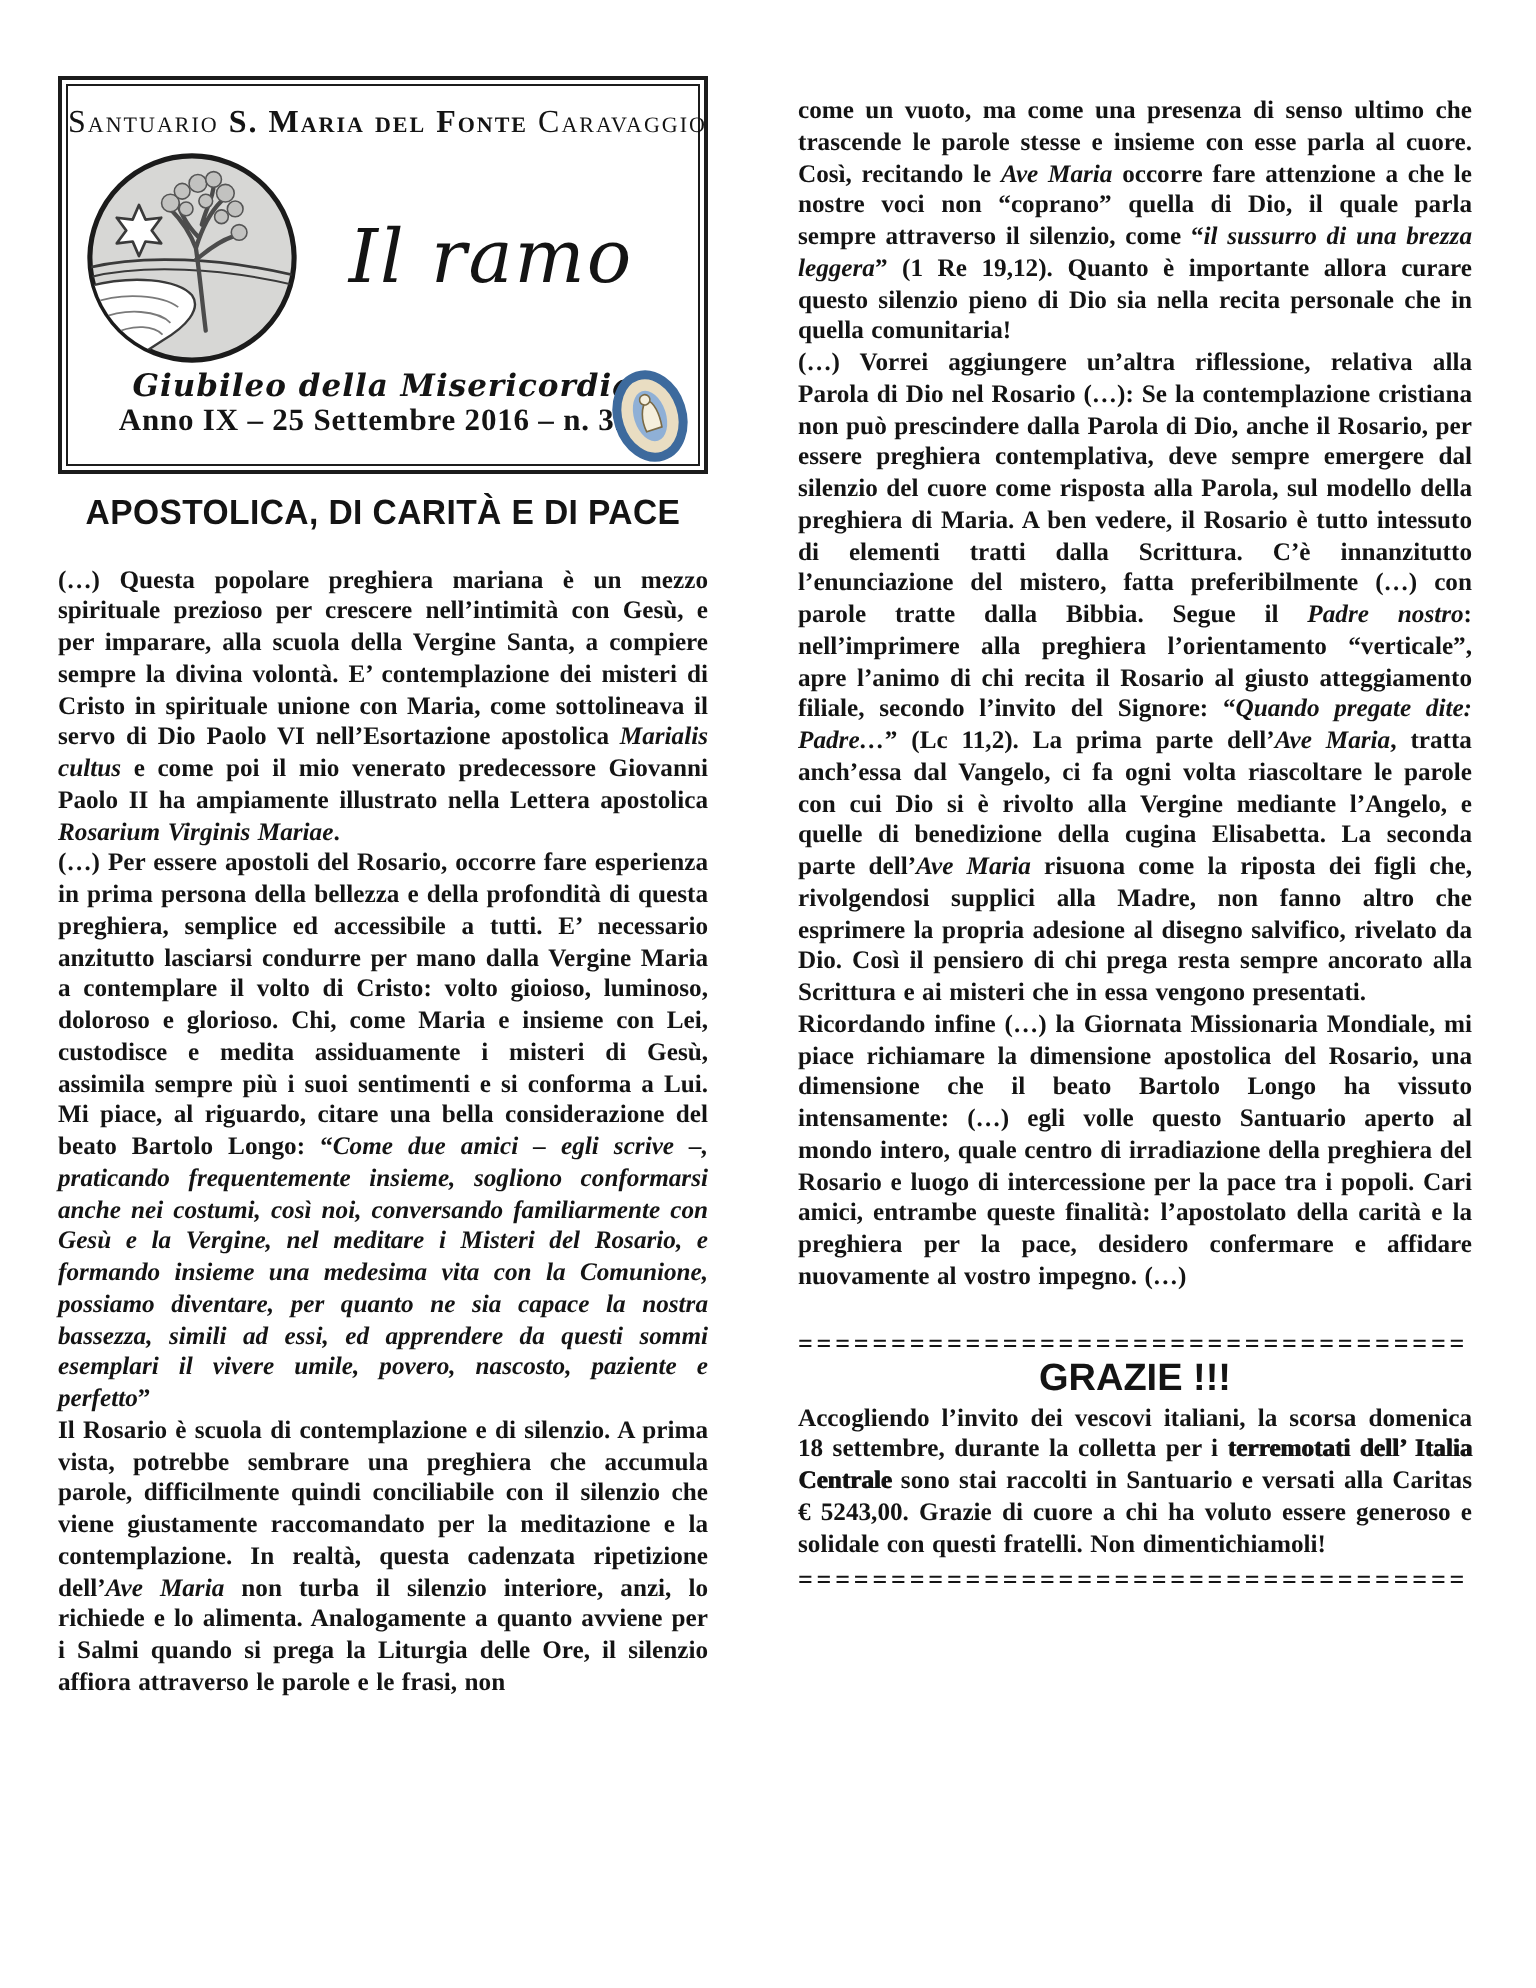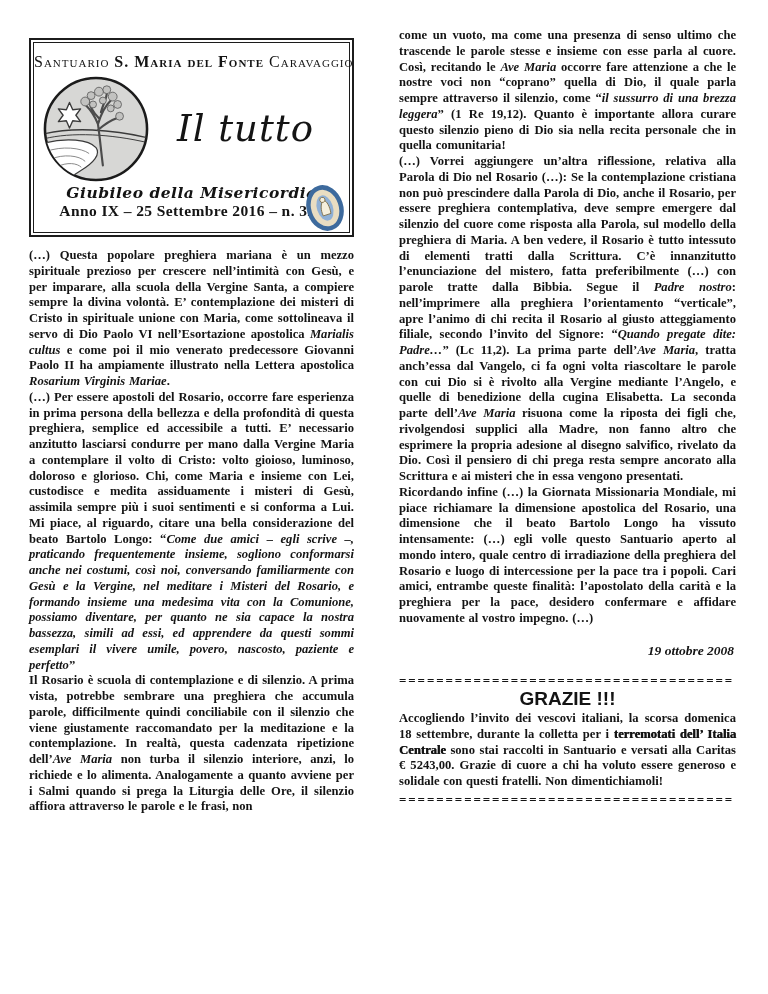--- a/index.html
+++ b/index.html
@@ -1,20 +1,20 @@
 <!DOCTYPE html>
 <html><head>
 <meta charset="utf-8">
 <style>
   html,body{margin:0;padding:0;background:#fff;}
   .page{position:relative;width:768px;height:994px;background:#ffffff;overflow:hidden;
         font-family:"Liberation Serif",serif;color:#141414;}
   .col{position:absolute;}
   .col-left{left:29px;top:38px;width:325px;}
-  .col-right{left:399px;top:28px;width:337px;}
+  .col-right{left:399px;top:48px;width:337px;}
 
   
   .masthead{border:2.5px solid #1c1c1c;padding:2px;background:#fff;}
   .masthead-inner{border:1px solid #1c1c1c;position:relative;height:189px;text-align:center;}
   .sanctuary-line{margin-top:10px;font-size:16px;letter-spacing:1px;font-variant:small-caps;
                   font-weight:400;white-space:nowrap;}
   .sanctuary-line .s-b{font-weight:700;}
   .mast-row{display:flex;align-items:center;margin-top:4px;padding:0 8px;}
   .logo-wrap{flex:0 0 108px;height:108px;}
   .script-title{flex:1;font-family:"DejaVu Serif",serif;font-style:italic;font-weight:500;
@@ -25,21 +25,21 @@
   .issue{font-weight:700;font-size:15.5px;line-height:19px;letter-spacing:0.4px;}
   .stamp{position:absolute;right:3px;bottom:-2px;width:42px;height:52px;}
 
   
   .kicker{margin-top:23px;text-align:center;font-weight:700;font-size:14.5px;letter-spacing:0.4px;}
   .headline{margin-top:11px;text-align:center;font-family:"Liberation Sans",sans-serif;
             font-weight:700;font-size:16.8px;line-height:18.5px;letter-spacing:0.2px;
             transform:scaleY(1.04);}
 
   
-  .body-text{margin-top:3px;}
+  .body-text{margin-top:16px;}
   .body-text p,p.body-par{margin:0;text-align:justify;font-size:12.6px;line-height:15.75px;
             font-weight:700;word-spacing:0.6px;}
   .s-i{font-style:italic;}
   .s-n{font-style:normal;}
   .s-xb{text-shadow:0.5px 0 currentColor;}
 
   .col-right .body-text{margin-top:0;}
 
   .signature{margin:15px 2px 12px 0;text-align:right;font-weight:700;font-style:italic;
              font-size:13.5px;line-height:17.5px;}
@@ -93,21 +93,21 @@
                     <circle cx="70" cy="34" r="3.5"></circle>
                   <circle cx="62" cy="26" r="3.5"></circle>
                     <circle cx="52" cy="30" r="3.5"></circle>
                 </g>
 
                 <path d="M28,28 L31.3,35.4 L39.3,34.5 L34.5,41 L39.3,47.5 L31.3,46.6 L28,54 L24.8,46.6 L16.7,47.5 L21.5,41 L16.7,34.5 L24.8,35.4 Z" fill="#ffffff" stroke="#3a3a3a" stroke-width="1.4" stroke-linejoin="round"></path>
               </g>
             </svg>
           </div>
           <div class="script-title">
-            <div>Il tutto</div>
+            <div>Il ramo</div>
           </div>
         </div>
 
         <div class="jubilee">Giubileo della Misericordia</div>
         <div class="issue">Anno IX  –  25 Settembre 2016  –  n. 329</div>
 
         <div class="stamp">
           <svg viewBox="0 0 42 52" width="42" height="52" aria-hidden="true">
             <g transform="rotate(-18 21 26)">
               <ellipse cx="21" cy="26" rx="16" ry="21" fill="#e9ddc2" stroke="#3d6a9d" stroke-width="4.5"></ellipse>
@@ -116,39 +116,39 @@
               <circle cx="21" cy="17.5" r="2.6" fill="#f5efdd" stroke="#7a6a45" stroke-width="0.8"></circle>
             </g>
           </svg>
         </div>
 
       </div>
     </div>
 
 
     <div class="headline">
+      <div>APOSTOLICA, DI CARITÀ E DI PACE</div>
     </div>
 
     <div class="body-text">
         <p><span class="s-n">(…) Questa popolare preghiera mariana è un mezzo spirituale prezioso per crescere nell’intimità con Gesù, e per imparare, alla scuola della Vergine Santa, a compiere sempre la divina volontà. E’ contemplazione dei misteri di Cristo in spirituale unione con Maria, come sottolineava il servo di Dio Paolo VI nell’Esortazione apostolica </span><span class="s-i">Marialis cultus</span><span class="s-n"> e come poi il mio venerato predecessore Giovanni Paolo II ha ampiamente illustrato nella Lettera apostolica </span><span class="s-i">Rosarium Virginis Mariae</span><span class="s-n">.</span></p>
         <p><span class="s-n">(…) Per essere apostoli del Rosario, occorre fare esperienza in prima persona della bellezza e della profondità di questa preghiera, semplice ed accessibile a tutti. E’ necessario anzitutto lasciarsi condurre per mano dalla Vergine Maria a contemplare il volto di Cristo: volto gioioso, luminoso, doloroso e glorioso. Chi, come Maria e insieme con Lei, custodisce e medita assiduamente i misteri di Gesù, assimila sempre più i suoi sentimenti e si conforma a Lui. Mi piace, al riguardo, citare una bella considerazione del beato Bartolo Longo: “</span><span class="s-i">Come due amici – egli scrive –, praticando frequentemente insieme, sogliono conformarsi anche nei costumi, così noi, conversando familiarmente con Gesù e la Vergine, nel meditare i Misteri del Rosario, e formando insieme una medesima vita con la Comunione, possiamo diventare, per quanto ne sia capace la nostra bassezza, simili ad essi, ed apprendere da questi sommi esemplari il vivere umile, povero, nascosto, paziente e perfetto</span><span class="s-n">”</span></p>
         <p><span class="s-n">Il Rosario è scuola di contemplazione e di silenzio. A prima vista, potrebbe sembrare una preghiera che accumula parole, difficilmente quindi conciliabile con il silenzio che viene giustamente raccomandato per la meditazione e la contemplazione. In realtà, questa cadenzata ripetizione dell’</span><span class="s-i">Ave Maria</span><span class="s-n"> non turba il silenzio interiore, anzi, lo richiede e lo alimenta. Analogamente a quanto avviene per i Salmi quando si prega la Liturgia delle Ore, il silenzio affiora attraverso le parole e le frasi, non</span></p>
       </div>
   </div>
 
   <div class="col col-right">
 
     <div class="body-text">
         <p><span class="s-n">come un vuoto, ma come una presenza di senso ultimo che trascende le parole stesse e insieme con esse parla al cuore. Così, recitando le </span><span class="s-i">Ave Maria</span><span class="s-n"> occorre fare attenzione a che le nostre voci non “coprano” quella di Dio, il quale parla sempre attraverso il silenzio, come “</span><span class="s-i">il sussurro di una brezza leggera</span><span class="s-n">” (1 Re 19,12). Quanto è importante allora curare questo silenzio pieno di Dio sia nella recita personale che in quella comunitaria!</span></p>
         <p><span class="s-n">(…) Vorrei aggiungere un’altra riflessione, relativa alla Parola di Dio nel Rosario (…): Se la contemplazione cristiana non può prescindere dalla Parola di Dio, anche il Rosario, per essere preghiera contemplativa, deve sempre emergere dal silenzio del cuore come risposta alla Parola, sul modello della preghiera di Maria. A ben vedere, il Rosario è tutto intessuto di elementi tratti dalla Scrittura. C’è innanzitutto l’enunciazione del mistero, fatta preferibilmente (…) con parole tratte dalla Bibbia. Segue il </span><span class="s-i">Padre nostro</span><span class="s-n">: nell’imprimere alla preghiera l’orientamento “verticale”, apre l’animo di chi recita il Rosario al giusto atteggiamento filiale, secondo l’invito del Signore: “</span><span class="s-i">Quando pregate dite: Padre…</span><span class="s-n">” (Lc 11,2). La prima parte dell’</span><span class="s-i">Ave Maria</span><span class="s-n">, tratta anch’essa dal Vangelo, ci fa ogni volta riascoltare le parole con cui Dio si è rivolto alla Vergine mediante l’Angelo, e quelle di benedizione della cugina Elisabetta. La seconda parte dell’</span><span class="s-i">Ave Maria</span><span class="s-n"> risuona come la riposta dei figli che, rivolgendosi supplici alla Madre, non fanno altro che esprimere la propria adesione al disegno salvifico, rivelato da Dio. Così il pensiero di chi prega resta sempre ancorato alla Scrittura e ai misteri che in essa vengono presentati.</span></p>
         <p><span class="s-n">Ricordando infine (…) la Giornata Missionaria Mondiale, mi piace richiamare la dimensione apostolica del Rosario, una dimensione che il beato Bartolo Longo ha vissuto intensamente: (…) egli volle questo Santuario aperto al mondo intero, quale centro di irradiazione della preghiera del Rosario e luogo di intercessione per la pace tra i popoli. Cari amici, entrambe queste finalità: l’apostolato della carità e la preghiera per la pace, desidero confermare e affidare nuovamente al vostro impegno. (…)</span></p>
       </div>
 
     <div class="signature">
-      <div>19 ottobre 2008</div>
     </div>
 
     <div class="separator">====================================</div>
 
     <div class="grazie-title">GRAZIE !!!</div>
 
     <p class="body-par grazie-par"><span class="s-n">Accogliendo l’invito dei vescovi italiani, la scorsa domenica 18 settembre, durante la colletta per i </span><span class="s-xb">terremotati dell’ Italia Centrale</span><span class="s-n"> sono stai raccolti in Santuario e versati alla Caritas € 5243,00. Grazie di cuore a chi ha voluto essere generoso e solidale con questi fratelli. Non dimentichiamoli!</span></p>
 
     <div class="separator">====================================</div>
   </div>

